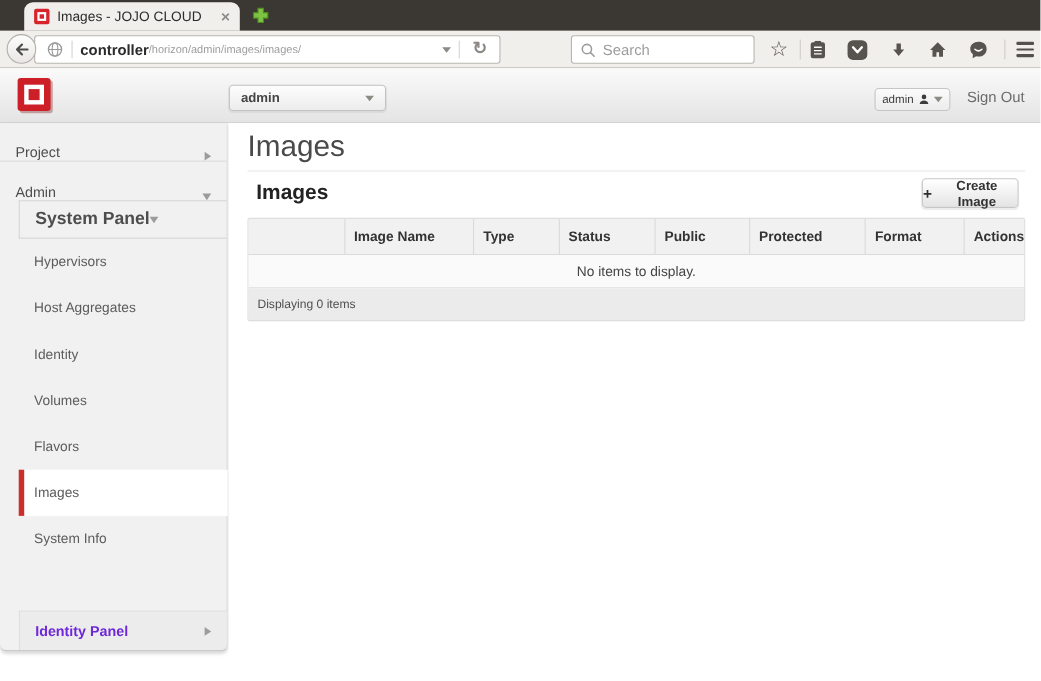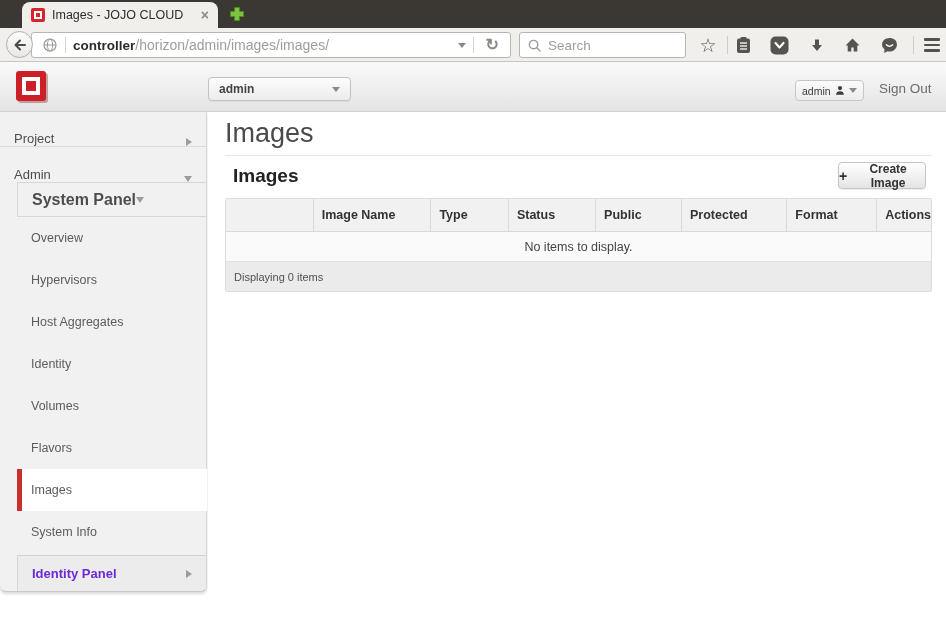--- a/index.html
+++ b/index.html
@@ -16,25 +16,25 @@
   .favicon::after { content:''; position:absolute; left:3px; top:3px; right:3px; bottom:3px;
                     border:2px solid #fff; background:#d8242c; }
   .newtab-btn { position:absolute; left:228px; top:5px; width:18px; height:18px; }
 
   
   .toolbar { position:absolute; left:0; top:28px; width:946px; height:34px; background:#f1efec;
              border-bottom:1px solid #c9c6c1; }
   .back-btn { position:absolute; left:6px; top:3px; width:27px; height:27px; border:1px solid #b2afaa;
               border-radius:50%; background:linear-gradient(#fdfdfd,#e9e7e4); display:flex;
               align-items:center; justify-content:center; z-index:2; }
-  .urlbar { position:absolute; left:31px; top:4px; width:480px; height:26px; background:#fff;
+  .urlbar { position:absolute; left:31px; top:4px; width:424px; height:26px; background:#fff;
             border:1px solid #b9b6b1; border-radius:3px; display:flex; align-items:center; padding:0 6px 0 10px; }
   .urlbar .vsep { width:1px; height:16px; background:#d6d3cf; margin:0 7px; }
   .url-host { font-size:13.5px; font-weight:bold; color:#2b2b2b; }
-  .url-path { font-size:14px; color:#9d9d9d; flex:1; white-space:nowrap; overflow:hidden; }
+  .url-path { font-size:10px; color:#9d9d9d; flex:1; white-space:nowrap; overflow:hidden; }
   .caret-down { width:0; height:0; border-left:4px solid transparent; border-right:4px solid transparent;
                 border-top:5px solid #8d8a85; }
   .reload-glyph { font-size:16px; color:#8c8984; font-weight:bold; padding:0 5px; line-height:1; }
   .searchbox { position:absolute; left:519px; top:4px; width:167px; height:26px; background:#fff;
                border:1px solid #b9b6b1; border-radius:3px; display:flex; align-items:center; padding:0 7px; gap:6px; }
   .searchbox input { border:none; outline:none; flex:1; min-width:0; font-size:13.5px;
                      font-family:"Liberation Sans",sans-serif; color:#444; background:transparent; }
   .searchbox input::placeholder { color:#9d9d9d; }
   .tb-icon { position:absolute; top:7px; width:20px; height:20px; display:flex; align-items:center;
              justify-content:center; }
@@ -223,23 +223,20 @@
   <div class="acc-row" style="border-bottom:none;">
     <span>Admin</span>
     <span class="chev-d"></span>
   </div>
   <div class="syspanel-row">
     <span>System Panel</span>
     <span class="chev-d"></span>
   </div>
   <div class="nav-items">
     <div class="nav-item">
-        <span>Overview</span>
-      </div>
-    <div class="nav-item">
         <span>Hypervisors</span>
       </div>
     <div class="nav-item">
         <span>Host Aggregates</span>
       </div>
     <div class="nav-item">
         <span>Identity</span>
       </div>
     <div class="nav-item">
         <span>Volumes</span>

